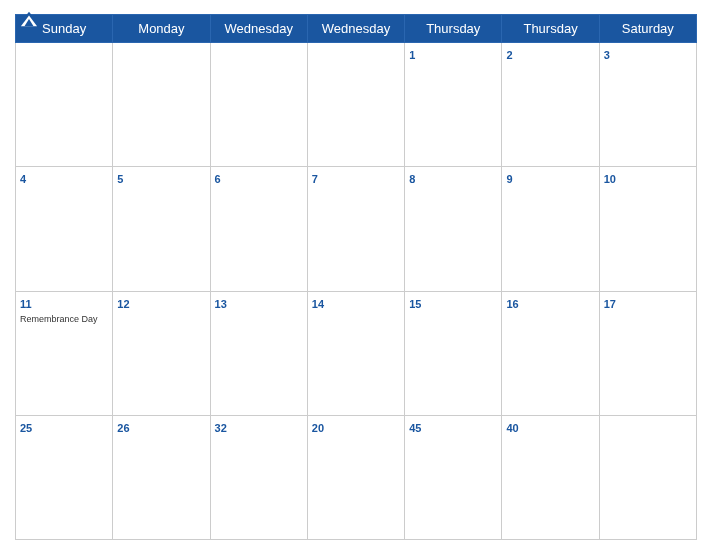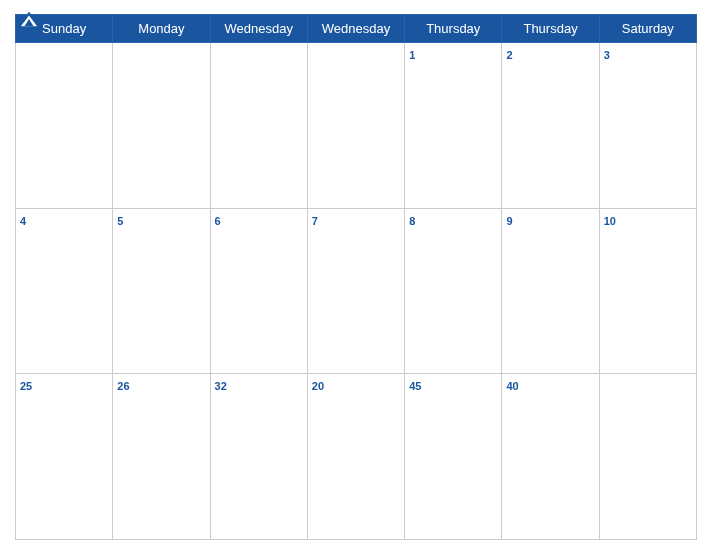--- a/index.html
+++ b/index.html
@@ -164,20 +164,29 @@
       <tr>
         <td><span class="day-number">4</span></td>
         <td><span class="day-number">5</span></td>
         <td><span class="day-number">6</span></td>
         <td><span class="day-number">7</span></td>
         <td><span class="day-number">8</span></td>
         <td><span class="day-number">9</span></td>
         <td><span class="day-number">10</span></td>
       </tr>
       <tr>
+        <td><span class="day-number">11</span><div class="holiday-label">Remembrance Day</div></td>
+        <td><span class="day-number">12</span></td>
+        <td><span class="day-number">13</span></td>
+        <td><span class="day-number">14</span></td>
+        <td><span class="day-number">15</span></td>
+        <td><span class="day-number">16</span></td>
+        <td><span class="day-number">17</span></td>
+      </tr>
+      <tr>
         <td><span class="day-number">25</span></td>
         <td><span class="day-number">26</span></td>
         <td><span class="day-number">32</span></td>
         <td><span class="day-number">20</span></td>
         <td><span class="day-number">45</span></td>
         <td><span class="day-number">40</span></td>
         <td class="empty-cell"></td>
       </tr>
     </tbody>
 </table>

